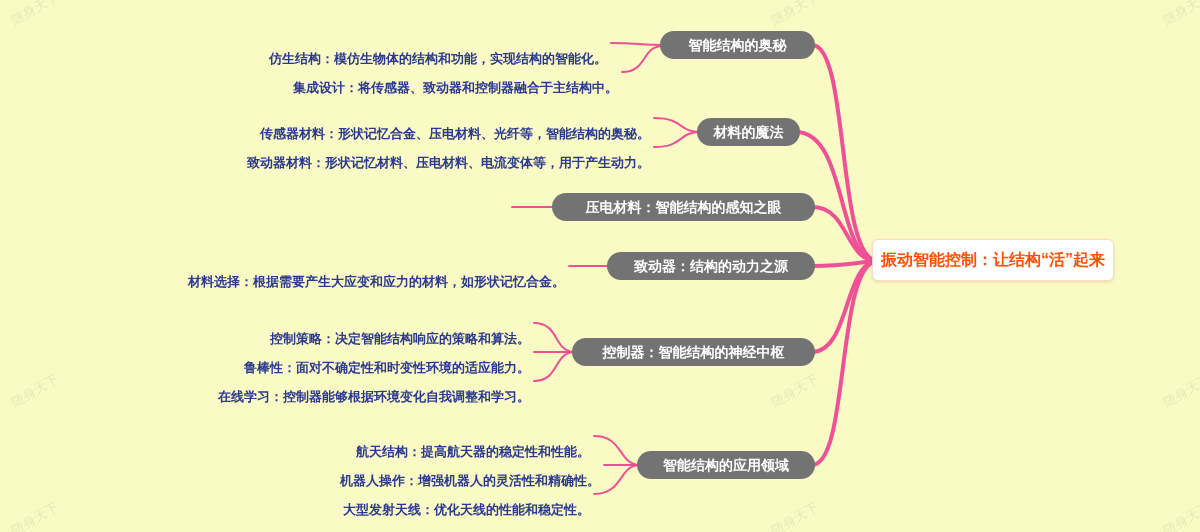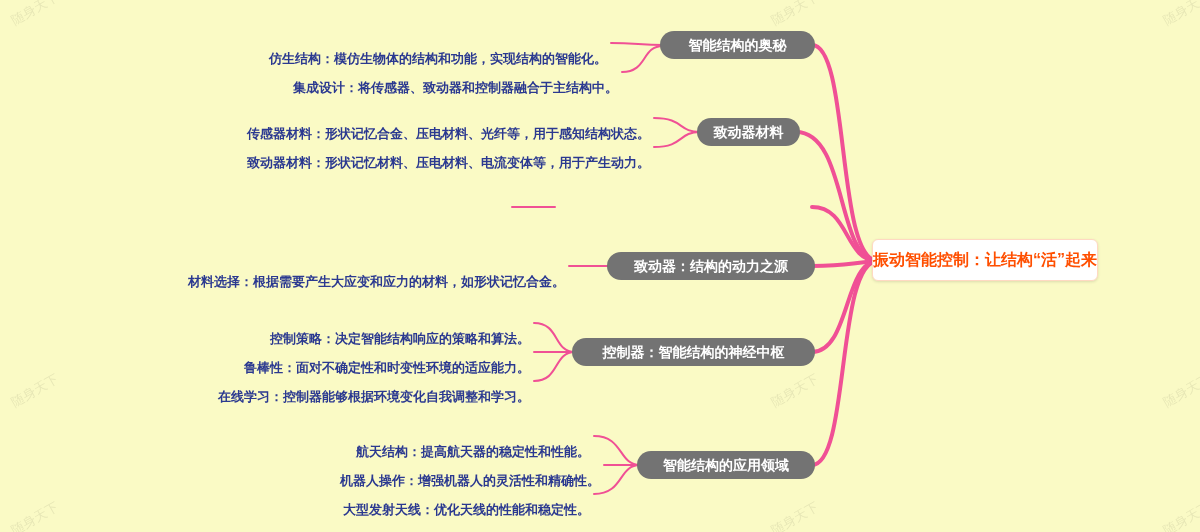--- a/index.html
+++ b/index.html
@@ -28,21 +28,21 @@
   }
   .central{
     position:absolute;
     left:872px;top:239px;
     background:#FFFFFF;
     border:1px solid #FFD9C2;
     box-shadow:0 1px 3px rgba(0,0,0,0.12);
     color:#FF4F00;
     font-size:16px;font-weight:bold;
     line-height:20px;
-    padding:10px 0;
+    padding:10px 8px;
     border-radius:6px;
     white-space:nowrap;
     cursor:pointer;
   }
   .child{
     position:absolute;
     color:#2B3990;
     font-size:13px;font-weight:bold;
     line-height:16px;
     white-space:nowrap;
@@ -99,29 +99,30 @@
     <path class="child-link" d="M575,352 C553,352 560,381 534,381"></path>
 
     <path class="child-link" d="M640,465 C618,465 624,436 594,436"></path>
     <path class="child-link" d="M640,465 L604,465"></path>
     <path class="child-link" d="M640,465 C618,465 624,494 594,494"></path>
   </svg>
 
   <div class="central">振动智能控制：让结构“活”起来</div>
 
   <div class="branch" style="right:385px;top:31px;width:155px">智能结构的奥秘</div>
-  <div class="branch" style="right:400px;top:118px;width:103px">致动器材料</div>
+  <div class="branch" style="right:400px;top:118px;width:103px">材料的魔法</div>
+  <div class="branch" style="right:385px;top:193px;width:263px">压电材料：智能结构的感知之眼</div>
   <div class="branch" style="right:385px;top:252px;width:208px">致动器：结构的动力之源</div>
   <div class="branch" style="right:385px;top:451px;width:178px">智能结构的应用领域</div>
   <div class="branch" style="right:385px;top:338px;width:243px">控制器：智能结构的神经中枢</div>
 
   <div class="child" style="right:593px;top:35px">仿生结构：模仿生物体的结构和功能，实现结构的智能化。</div>
   <div class="child" style="right:582px;top:64px">集成设计：将传感器、致动器和控制器融合于主结构中。</div>
 
-  <div class="child" style="right:550px;top:110px">传感器材料：形状记忆合金、压电材料、光纤等，用于感知结构状态。</div>
+  <div class="child" style="right:550px;top:110px">传感器材料：形状记忆合金、压电材料、光纤等，智能结构的奥秘。</div>
   <div class="child" style="right:550px;top:139px">致动器材料：形状记忆材料、压电材料、电流变体等，用于产生动力。</div>
 
 
   <div class="child" style="right:635px;top:258px">材料选择：根据需要产生大应变和应力的材料，如形状记忆合金。</div>
 
   <div class="child" style="right:670px;top:315px">控制策略：决定智能结构响应的策略和算法。</div>
   <div class="child" style="right:670px;top:344px">鲁棒性：面对不确定性和时变性环境的适应能力。</div>
   <div class="child" style="right:670px;top:373px">在线学习：控制器能够根据环境变化自我调整和学习。</div>
 
   <div class="child" style="right:600px;top:457px">机器人操作：增强机器人的灵活性和精确性。</div>

